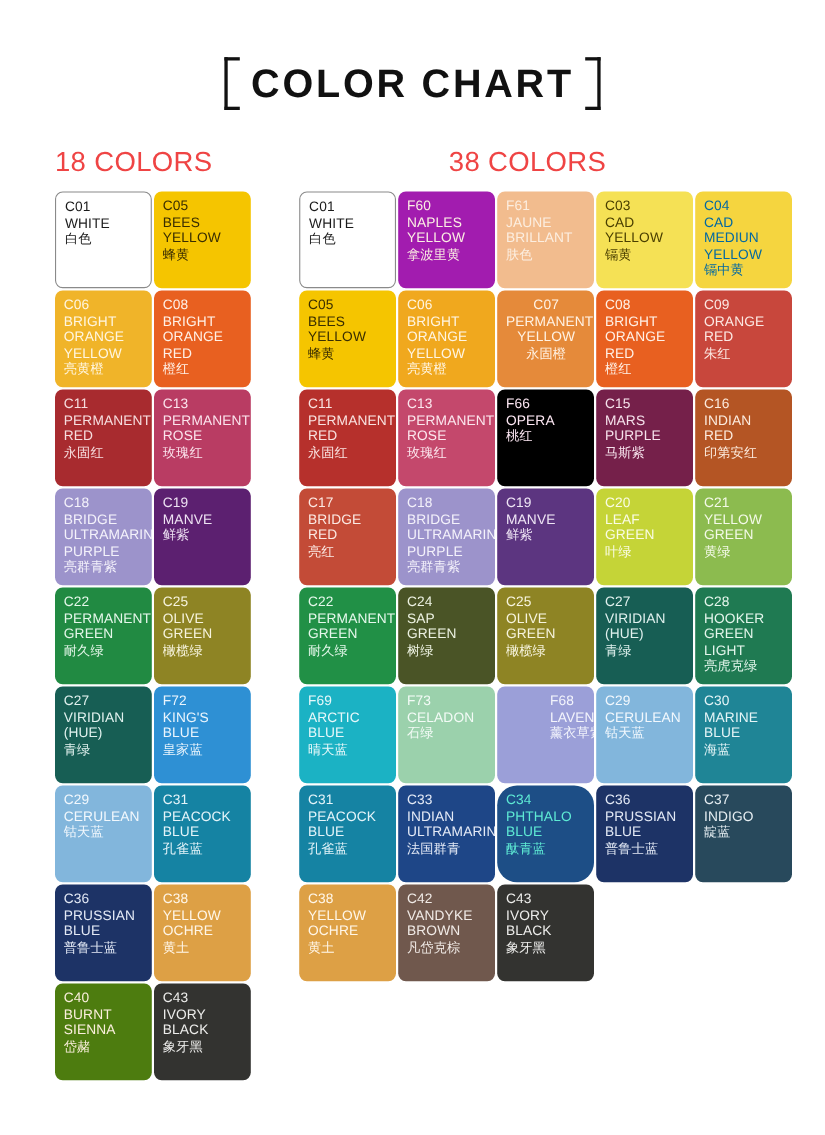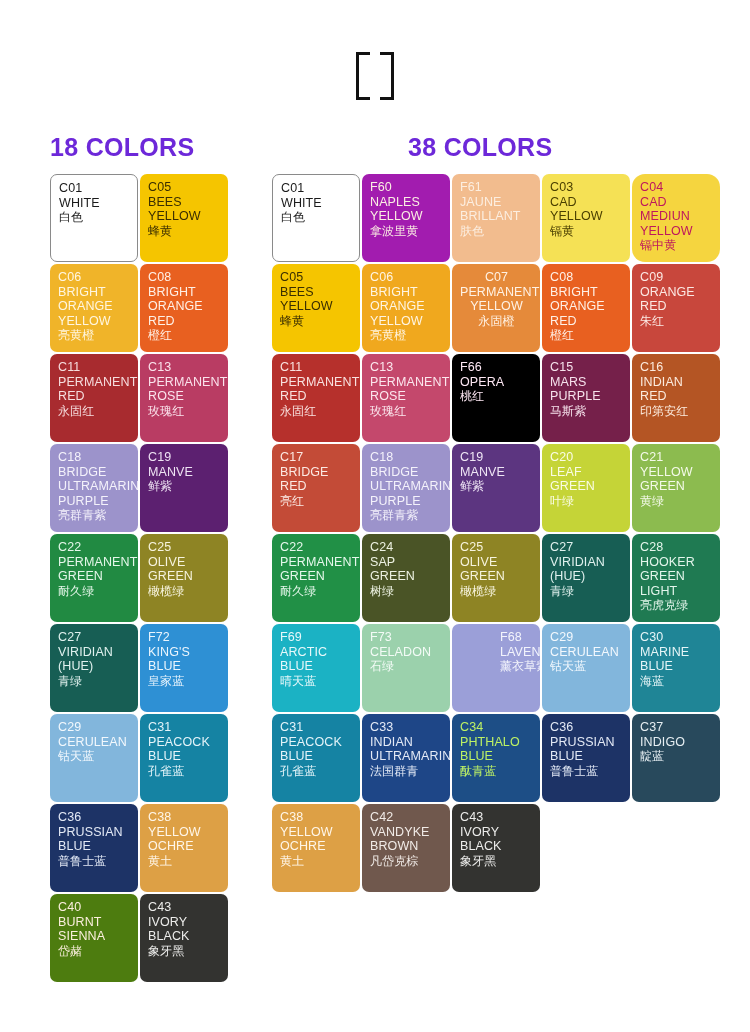--- a/index.html
+++ b/index.html
@@ -43,23 +43,23 @@
     letter-spacing: 2.5px;
     line-height: 40px;
     white-space: nowrap;
     color: #111111;
   }
 
   
   .section-heading {
     position: absolute;
     font-size: 25px;
-    font-weight: bold;
+    font-weight: normal;
     letter-spacing: 0.3px;
-    color: #6d28d9;
+    color: #ef4444;
     white-space: nowrap;
   }
   #heading-18 { top: 133px; left: 50px; }
   #heading-38 { top: 133px; left: 408px; }
 
   
   .grid {
     position: absolute;
     display: grid;
     gap: 2px;
@@ -102,20 +102,21 @@
     font-size: 12px;
     line-height: 14.6px;
   }
   .swatch .name-line { display: block; }
 </style>
 </head>
 <body>
 
 <div class="title-wrap">
   <span class="bracket left"></span>
+  <span class="chart-title">COLOR CHART</span>
   <span class="bracket right"></span>
 </div>
 
 <div class="section-heading" id="heading-18">18 COLORS</div>
 <div class="section-heading" id="heading-38">38 COLORS</div>
 
 <div class="grid" id="grid-18">
     <div class="swatch white-chip" style="background: rgb(255, 255, 255); color: rgb(26, 26, 26);">
       <span class="code">C01</span>
       <span class="name name-line">WHITE</span>
@@ -242,21 +243,21 @@
       <span class="name name-line">JAUNE</span>
       <span class="name name-line">BRILLANT</span>
       <span class="cn">肤色</span>
     </div>
     <div class="swatch" style="background: rgb(245, 225, 85); color: rgb(74, 63, 0);">
       <span class="code">C03</span>
       <span class="name name-line">CAD</span>
       <span class="name name-line">YELLOW</span>
       <span class="cn">镉黄</span>
     </div>
-    <div class="swatch" style="background: rgb(245, 213, 63); color: #be185d; border-radius: 13px;">
+    <div class="swatch" style="background: rgb(245, 213, 63); color: #0369a1;">
       <span class="code">C04</span>
       <span class="name name-line">CAD</span>
       <span class="name name-line">MEDIUN</span>
       <span class="name name-line">YELLOW</span>
       <span class="cn">镉中黄</span>
     </div>
     <div class="swatch" style="background: rgb(245, 197, 0); color: rgb(58, 46, 0);">
       <span class="code">C05</span>
       <span class="name name-line">BEES</span>
       <span class="name name-line">YELLOW</span>
@@ -410,21 +411,21 @@
       <span class="name name-line">PEACOCK</span>
       <span class="name name-line">BLUE</span>
       <span class="cn">孔雀蓝</span>
     </div>
     <div class="swatch" style="background: rgb(30, 70, 135); color: rgb(228, 234, 246);">
       <span class="code">C33</span>
       <span class="name name-line">INDIAN</span>
       <span class="name name-line">ULTRAMARINE</span>
       <span class="cn">法国群青</span>
     </div>
-    <div class="swatch" style="background: rgb(29, 78, 134); color: #bef264;">
+    <div class="swatch" style="background: rgb(29, 78, 134); color: #5eead4; border-radius: 18px;">
       <span class="code">C34</span>
       <span class="name name-line">PHTHALO</span>
       <span class="name name-line">BLUE</span>
       <span class="cn">酞青蓝</span>
     </div>
     <div class="swatch" style="background: rgb(29, 51, 102); color: rgb(227, 233, 245);">
       <span class="code">C36</span>
       <span class="name name-line">PRUSSIAN</span>
       <span class="name name-line">BLUE</span>
       <span class="cn">普鲁士蓝</span>

